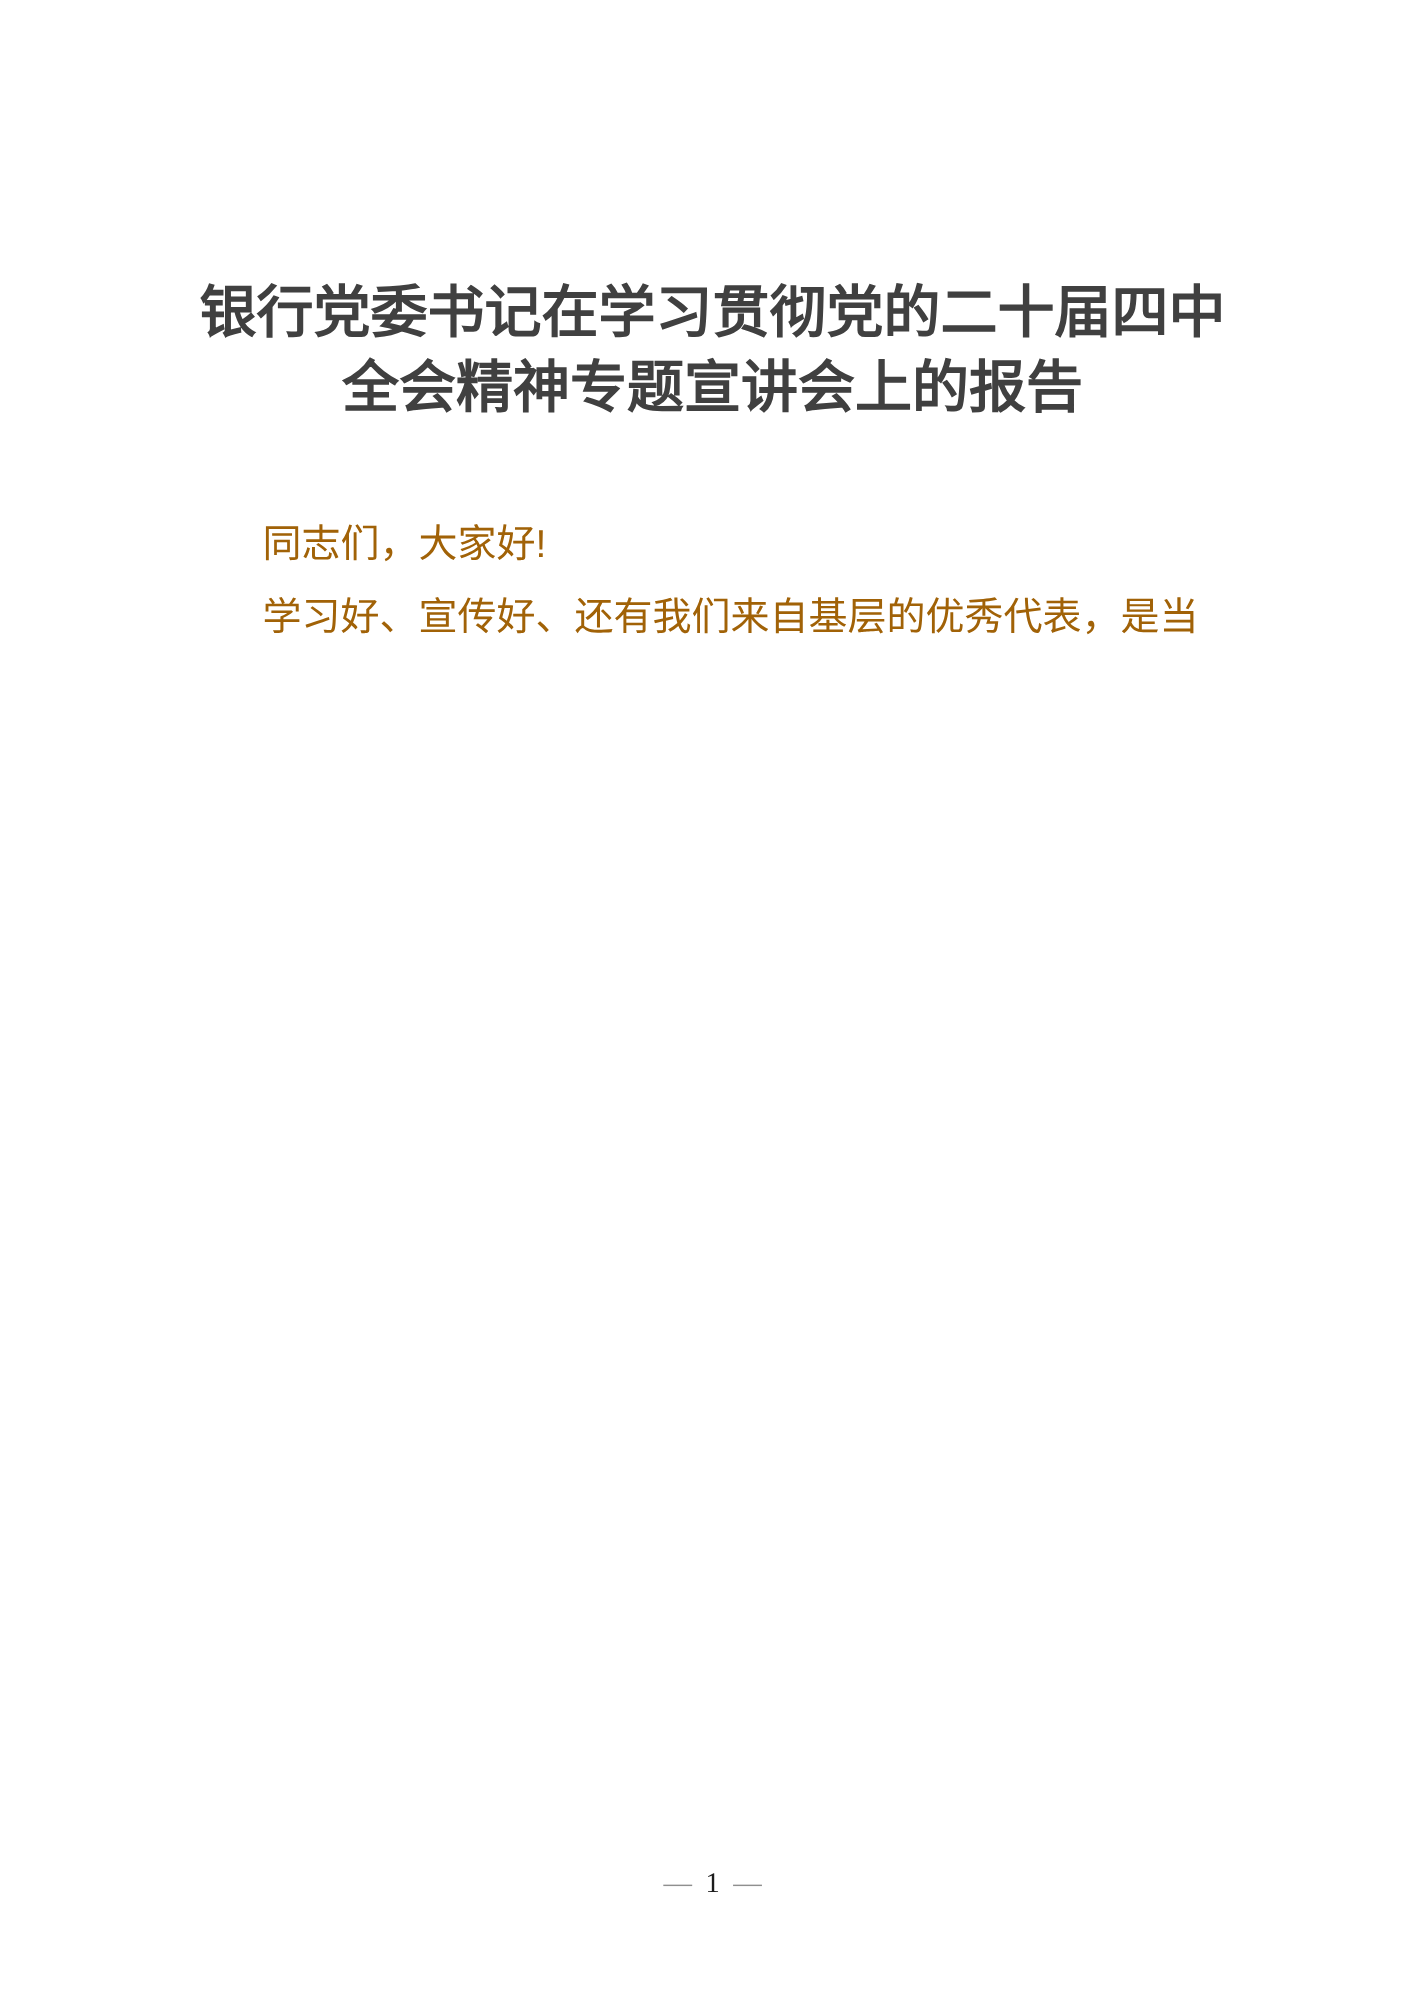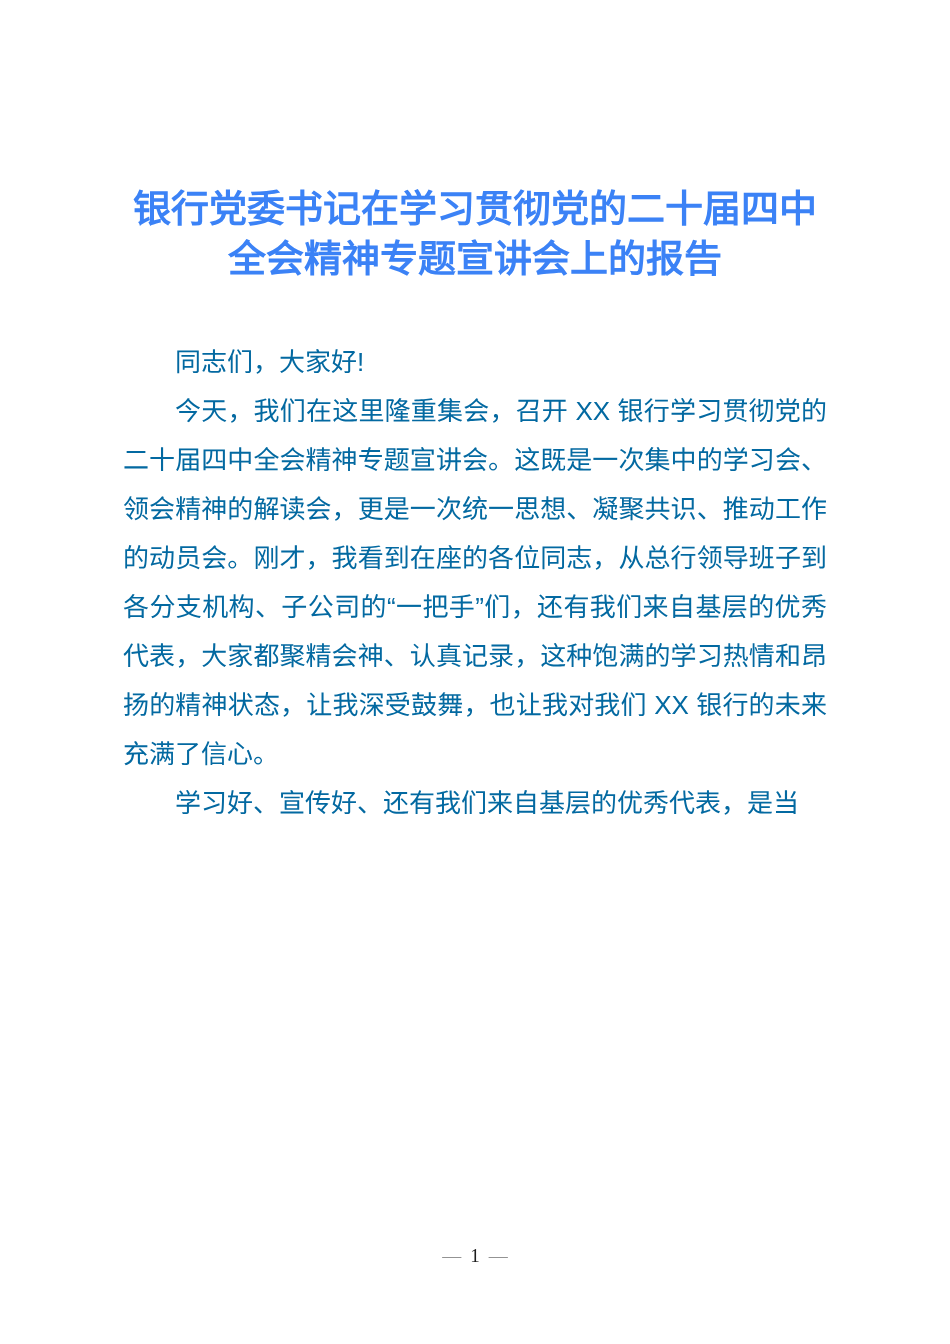--- a/index.html
+++ b/index.html
@@ -17,30 +17,30 @@
     height: 1344px;
     background: #ffffff;
     box-sizing: border-box;
     padding: 184px 123px 0 123px;
     overflow: hidden;
   }
   .doc-title {
     font-size: 38px;
     line-height: 50px;
     font-weight: 700;
-    color: #3b82f6;
+    color: #404040;
     text-align: center;
     margin: 0;
     word-break: break-all;
   }
   .doc-body {
     margin-top: 54px;
     font-size: 26px;
     line-height: 49px;
-    color: #0369a1;
+    color: #a16207;
     text-align: justify;
     text-justify: inter-ideograph;
     word-break: break-all;
   }
   .doc-body p {
     margin: 0;
     text-indent: 2em;
   }
   .page-footer {
     position: absolute;
@@ -63,21 +63,20 @@
 </style>
 </head>
 <body>
 
 <div class="page">
 
   <h1 class="doc-title">银行党委书记在学习贯彻党的二十届四中全会精神专题宣讲会上的报告</h1>
 
   <div class="doc-body">
     <p>同志们，大家好!</p>
-    <p>今天，我们在这里隆重集会，召开 XX 银行学习贯彻党的二十届四中全会精神专题宣讲会。这既是一次集中的学习会、领会精神的解读会，更是一次统一思想、凝聚共识、推动工作的动员会。刚才，我看到在座的各位同志，从总行领导班子到各分支机构、子公司的“一把手”们，还有我们来自基层的优秀代表，大家都聚精会神、认真记录，这种饱满的学习热情和昂扬的精神状态，让我深受鼓舞，也让我对我们 XX 银行的未来充满了信心。</p>
     <p>学习好、宣传好、还有我们来自基层的优秀代表，是当</p>
   </div>
 
   <div class="page-footer">
     <span class="footer-dash">—</span><span class="footer-num">1</span><span class="footer-dash">—</span>
   </div>
 
 </div>
 
 </body></html>

